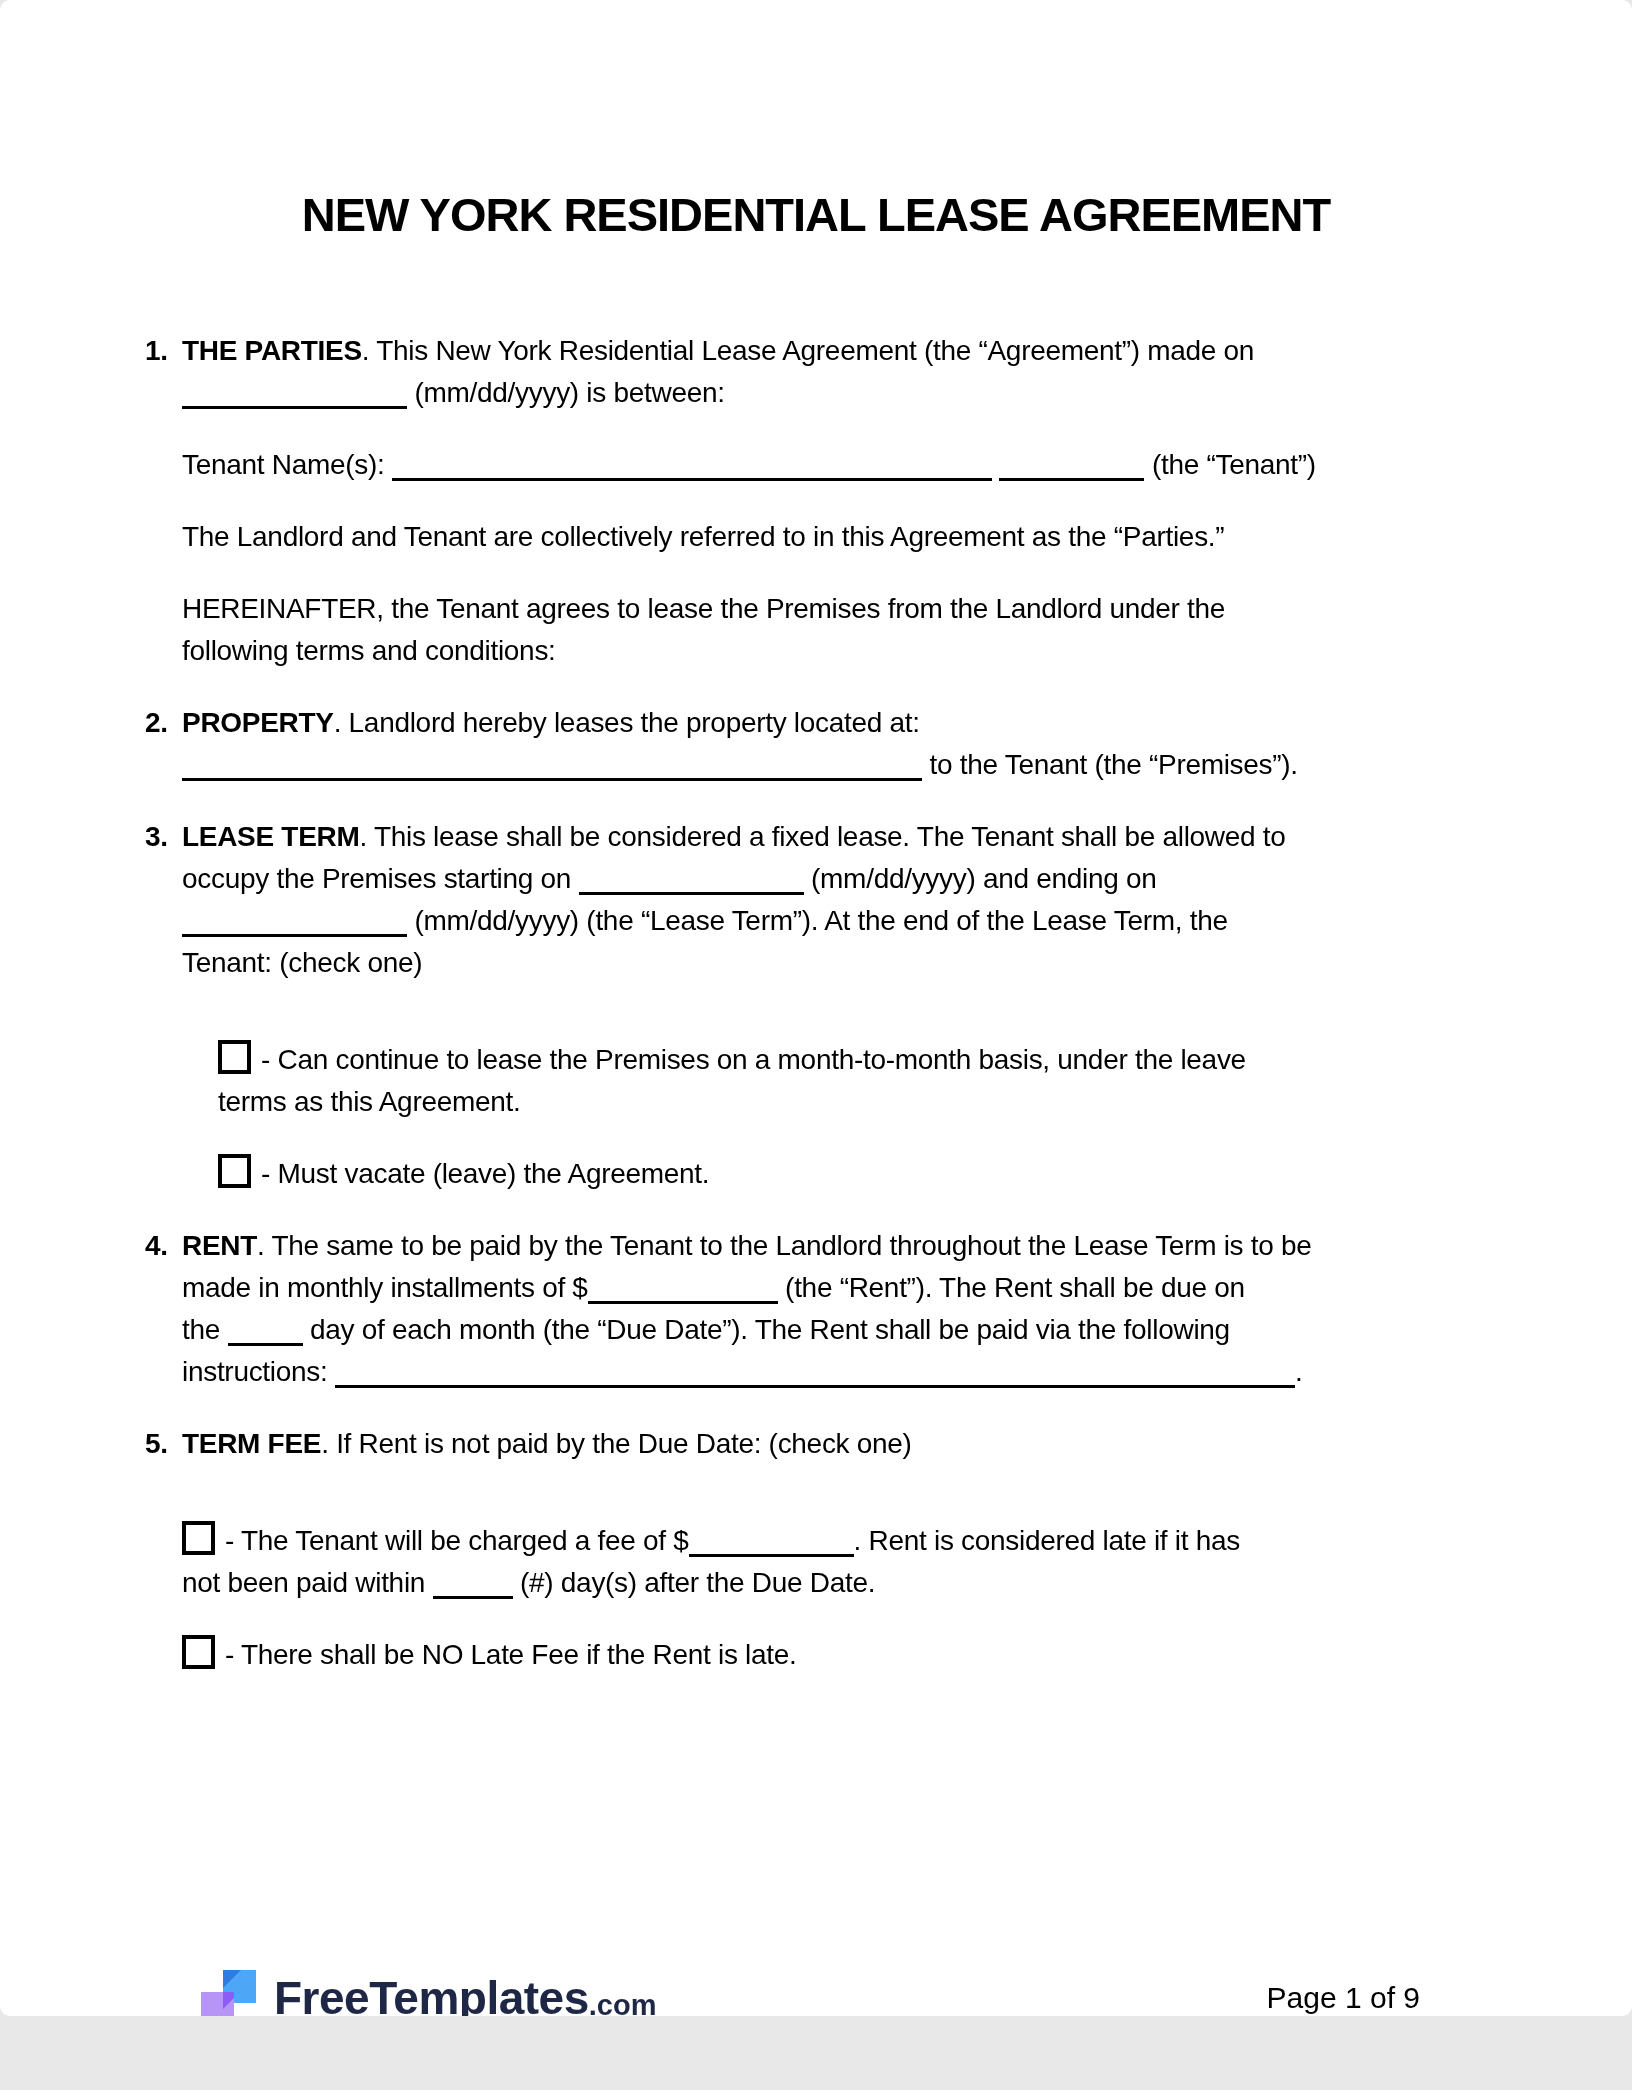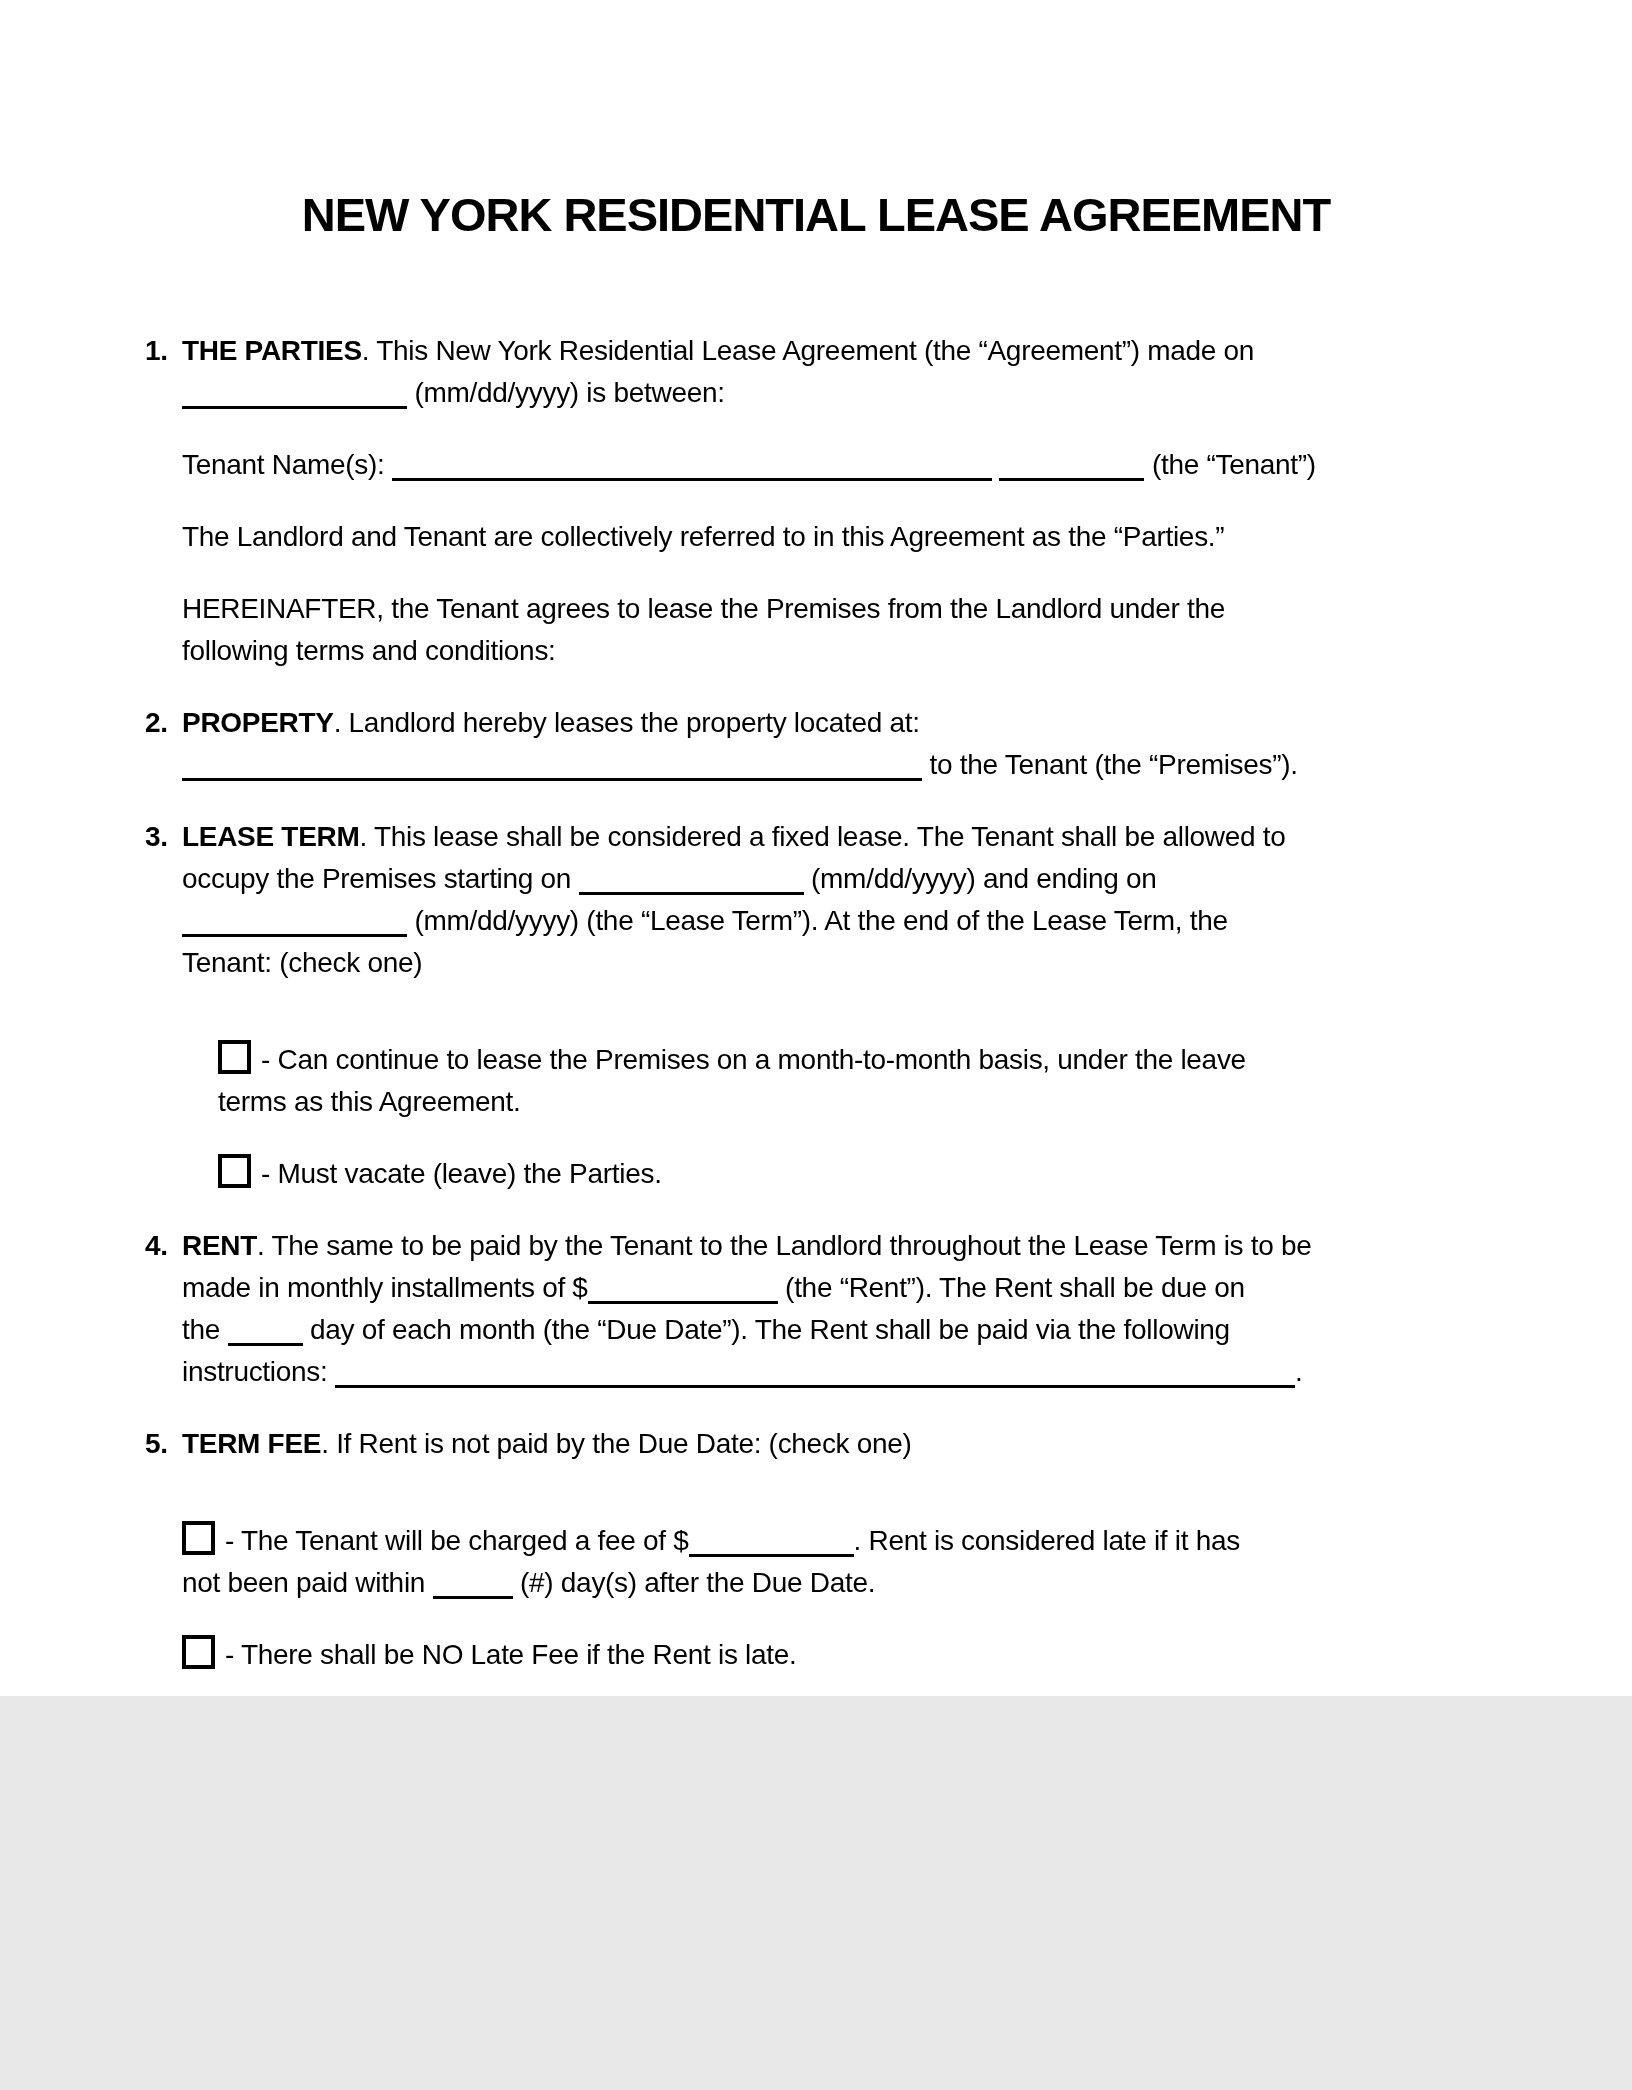--- a/index.html
+++ b/index.html
@@ -1,23 +1,24 @@
 <!DOCTYPE html>
 <html><head>
 <meta charset="utf-8">
 <style>
   html,body{margin:0;padding:0;background:#e8e8e8;}
   .page{
     position:relative;
-    width:1632px;height:1696px;
+    width:1632px;height:2016px;
     margin:0 auto;
     background:#ffffff;
     font-family:"Liberation Sans",sans-serif;
     color:#000;
     overflow:hidden;
+    border-radius:10px;
   }
   .content{position:absolute;left:145px;right:145px;top:190px;}
   h1.doc-title{
     margin:0;
     font-size:47px;line-height:50px;
     font-weight:bold;text-align:center;
     letter-spacing:-1px;
   }
   #doc{margin-top:90px;font-size:28px;letter-spacing:-0.3px;}
   .block{margin-top:30px;}
@@ -91,21 +92,21 @@
             <div class="line"><span>occupy the Premises starting on </span><span class="blank" style="width: 225px;"></span><span> (mm/dd/yyyy) and ending on</span></div>
             <div class="line"><span class="blank" style="width: 225px;"></span><span> (mm/dd/yyyy) (the “Lease Term”). At the end of the Lease Term, the</span></div>
             <div class="line"><span>Tenant: (check one)</span></div>
           </div>
         </div>
         <div class="block gap-lg ind2">
           <div class="line"><span class="box"></span><span>- Can continue to lease the Premises on a month-to-month basis, under the leave</span></div>
           <div class="line"><span>terms as this Agreement.</span></div>
         </div>
         <div class="block ind2">
-          <div class="line"><span class="box"></span><span>- Must vacate (leave) the Parties.</span></div>
+          <div class="line"><span class="box"></span><span>- Must vacate (leave) the Agreement.</span></div>
         </div>
         <div class="block item">
           <span class="num">4.</span>
           <div class="body">
             <div class="line"><b>RENT</b><span>. The same to be paid by the Tenant to the Landlord throughout the Lease Term is to be</span></div>
             <div class="line"><span>made in monthly installments of $</span><span class="blank" style="width: 190px;"></span><span> (the “Rent”). The Rent shall be due on</span></div>
             <div class="line"><span>the </span><span class="blank" style="width: 75px;"></span><span> day of each month (the “Due Date”). The Rent shall be paid via the following</span></div>
             <div class="line"><span>instructions: </span><span class="blank" style="width: 960px;"></span><span>.</span></div>
           </div>
         </div>

